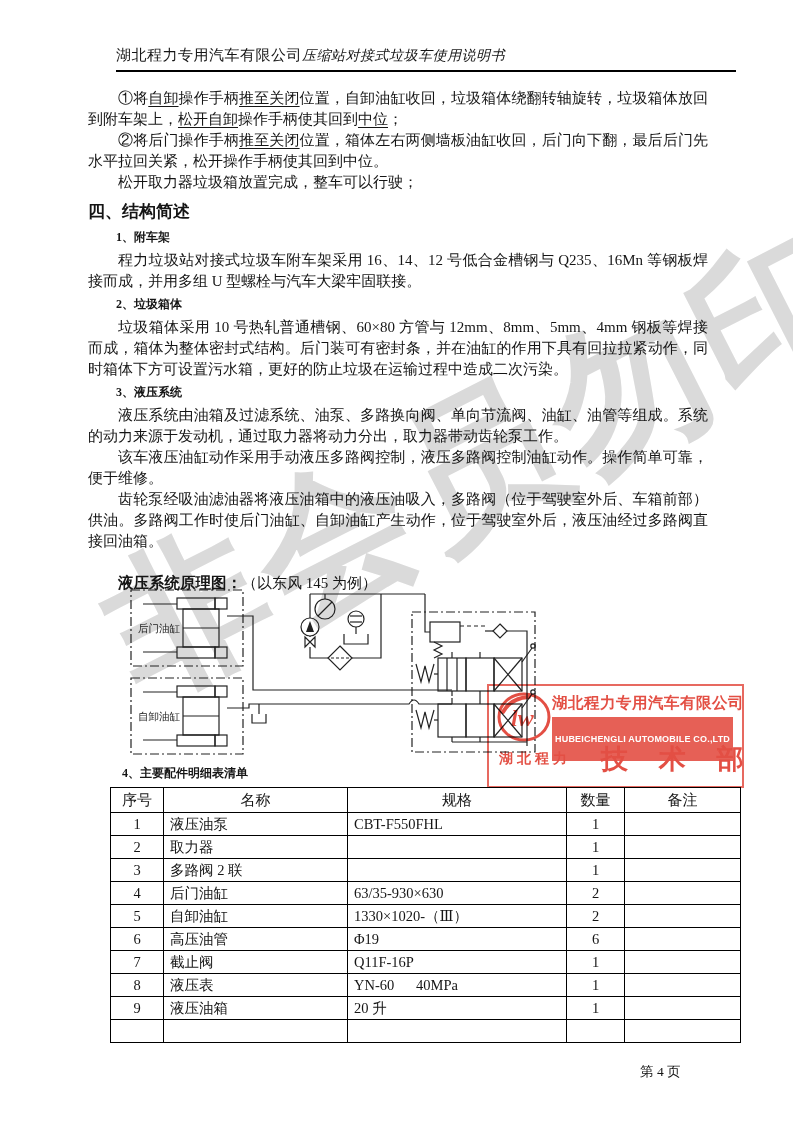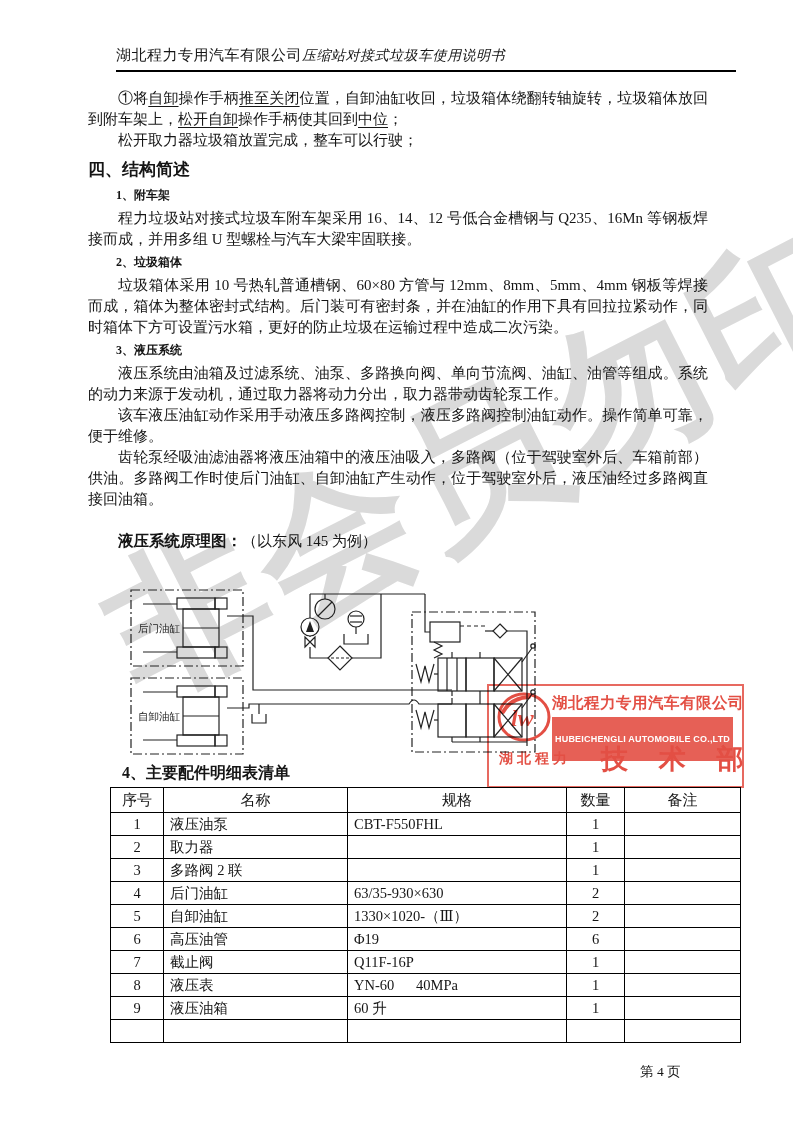--- a/index.html
+++ b/index.html
@@ -31,21 +31,21 @@
   .u{text-decoration:underline; text-underline-offset:3px;}
   h2.sec{font-size:17px; line-height:24px; margin:7px 0 3px; font-weight:700; text-indent:0;}
   h3.sub{font-size:12px; line-height:21px; margin:2px 0; font-weight:700; padding-left:28px;}
   p.caption{margin-top:20px;}
   p.caption b{font-size:15.5px;}
   
   .diagram{position:absolute; left:113px; top:586px; width:630px; height:180px; z-index:1;}
   .diagram svg{display:block;}
   
   .table-block{position:absolute; left:110px; top:762px; width:630px; z-index:1;}
-  .table-title{font-size:16px; font-weight:700; line-height:22px; padding-left:12px; margin:0 0 3px 0;}
+  .table-title{font-size:12px; font-weight:700; line-height:22px; padding-left:12px; margin:0 0 3px 0;}
   table.parts{border-collapse:collapse; width:630px; table-layout:fixed; font-size:14.5px;padding-left:19px;}
   table.parts th, table.parts td{
     border:1px solid #000; padding:0 6px; height:22px; font-weight:400;
     overflow:hidden; white-space:pre-wrap;
   }
   table.parts th{text-align:center; height:24px; font-size:15px;}
   td.c{text-align:center;}
   
   .stamp{
     position:absolute; left:487px; top:684px; width:253px; height:100px; z-index:3;
@@ -73,20 +73,21 @@
 <div class="page">
 
   <div class="watermark">非会员勿印</div>
 
   <div class="doc-header">
     <span>湖北程力专用汽车有限公司</span><span class="h2part">压缩站对接式垃圾车使用说明书</span>
   </div>
 
   <div class="content">
     <p><span>①将</span><span class="u">自卸</span><span>操作手柄</span><span class="u">推至关闭</span><span>位置，自卸油缸收回，垃圾箱体绕翻转轴旋转，垃圾箱体放回到附车架上，</span><span class="u">松开自卸</span><span>操作手柄使其回到</span><span class="u">中位</span><span>；</span></p>
+    <p><span>②将后门操作手柄</span><span class="u">推至关闭</span><span>位置，箱体左右两侧墙板油缸收回，后门向下翻，最后后门先水平拉回关紧，松开操作手柄使其回到中位。</span></p>
     <p>松开取力器垃圾箱放置完成，整车可以行驶；</p>
 
     <h2 class="sec">四、结构简述</h2>
 
     <h3 class="sub">1、附车架</h3>
     <p>程力垃圾站对接式垃圾车附车架采用 16、14、12 号低合金槽钢与 Q235、16Mn 等钢板焊接而成，并用多组 U 型螺栓与汽车大梁牢固联接。</p>
 
     <h3 class="sub">2、垃圾箱体</h3>
     <p>垃圾箱体采用 10 号热轧普通槽钢、60×80 方管与 12mm、8mm、5mm、4mm 钢板等焊接而成，箱体为整体密封式结构。后门装可有密封条，并在油缸的作用下具有回拉拉紧动作，同时箱体下方可设置污水箱，更好的防止垃圾在运输过程中造成二次污染。</p>
 
@@ -275,21 +276,21 @@
         <tr>
             <td class="c">8</td>
             <td>液压表</td>
             <td>YN-60      40MPa</td>
             <td class="c">1</td>
             <td></td>
           </tr>
         <tr>
             <td class="c">9</td>
             <td>液压油箱</td>
-            <td>60 升</td>
+            <td>20 升</td>
             <td class="c">1</td>
             <td></td>
           </tr>
         <tr>
             <td class="c"></td>
             <td></td>
             <td></td>
             <td class="c"></td>
             <td></td>
           </tr>

